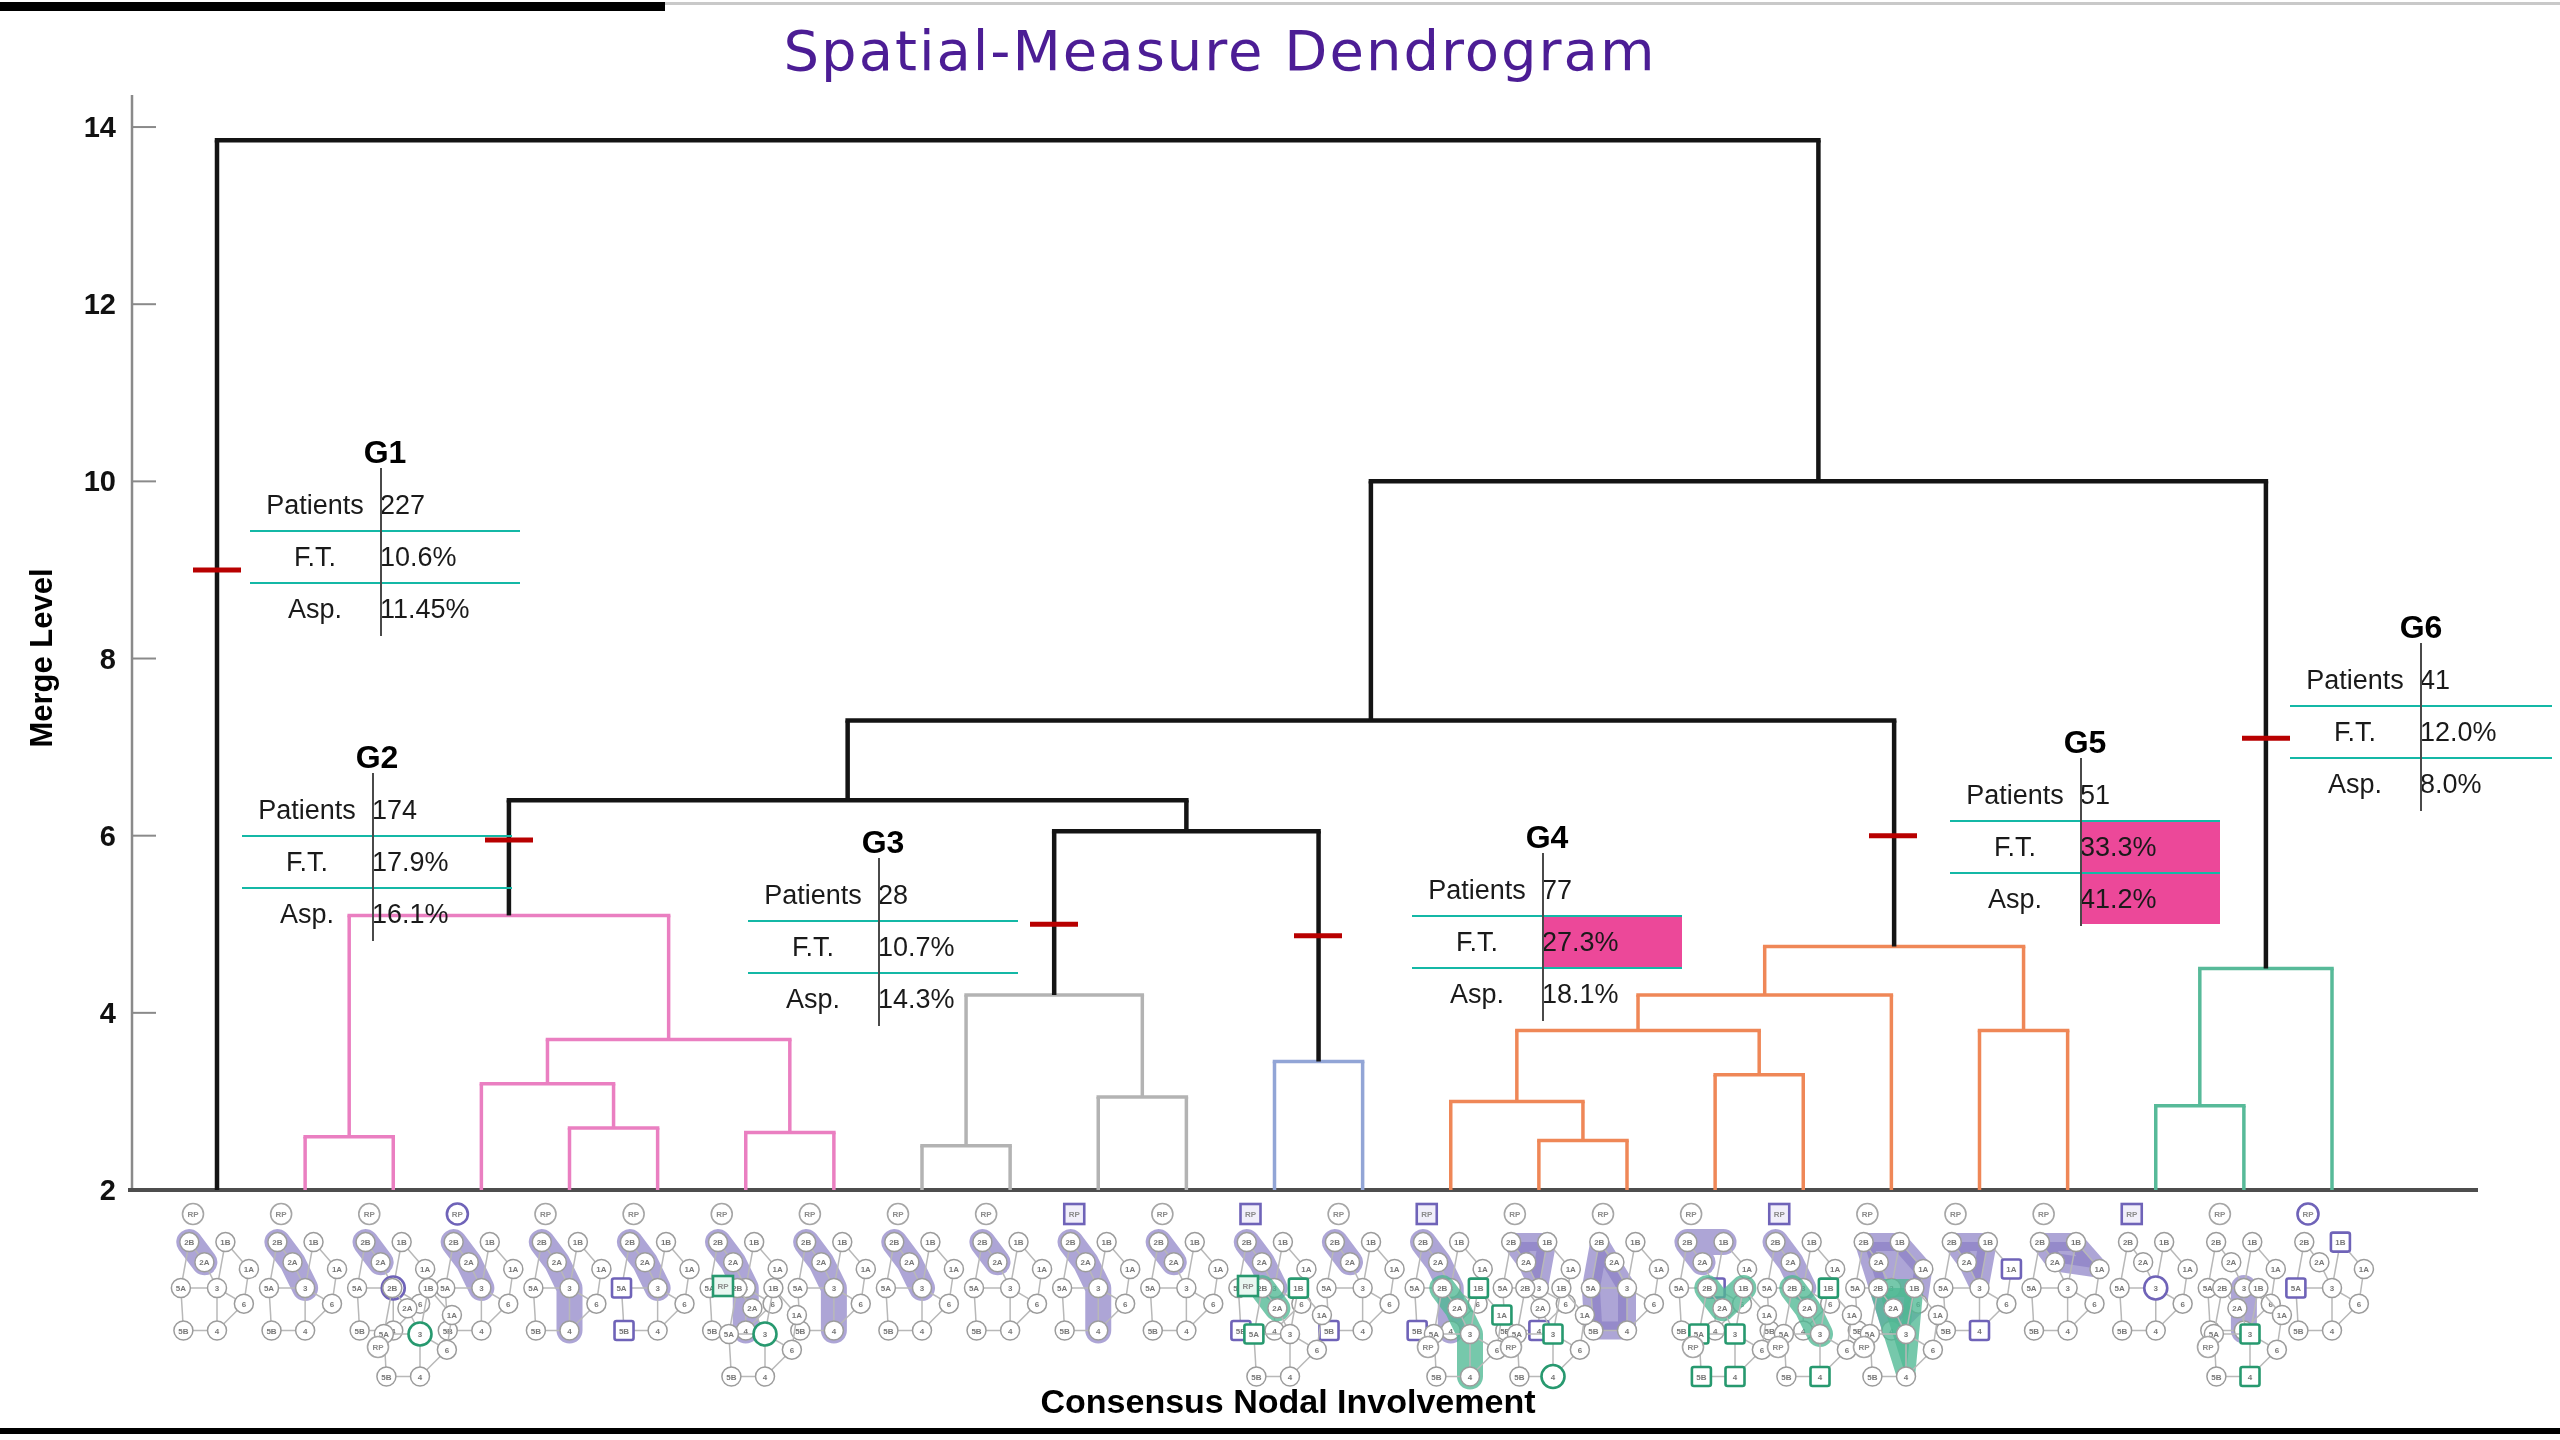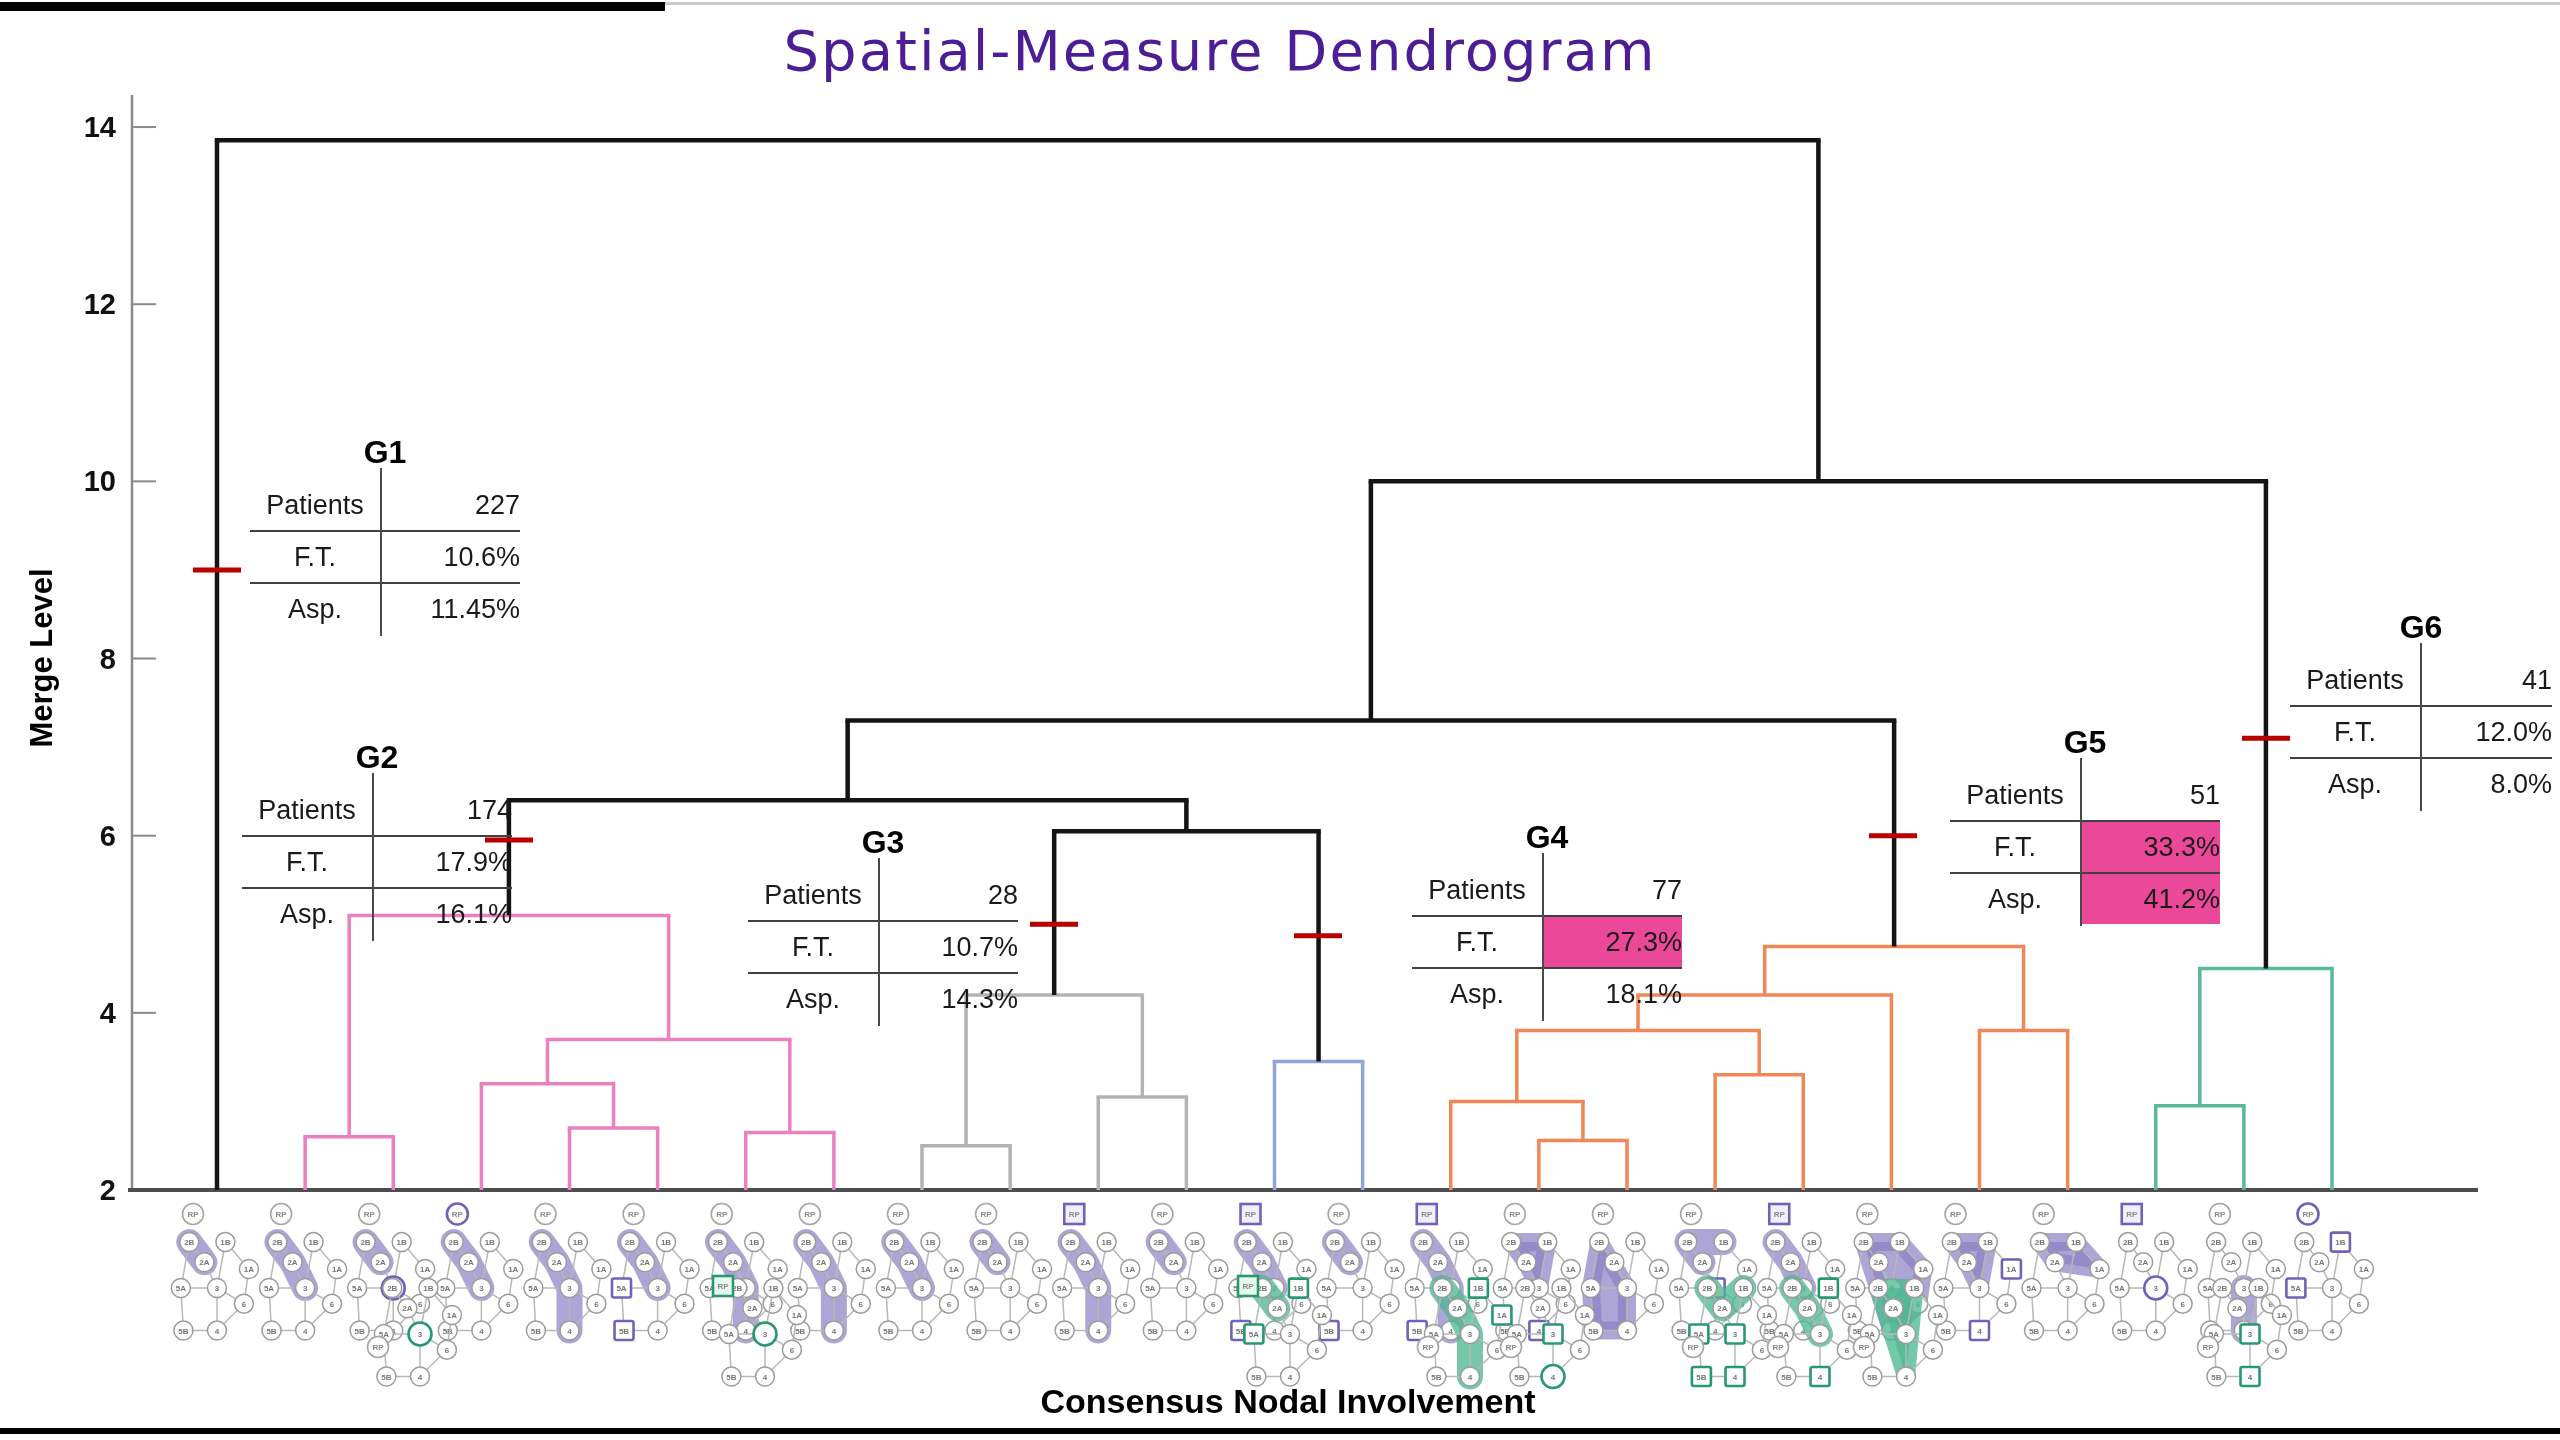--- a/index.html
+++ b/index.html
@@ -14,23 +14,23 @@
        font-family:"DejaVu Sans",sans-serif;font-size:56px;letter-spacing:2px;color:#4c1d95;white-space:nowrap;}
   .ylab{position:absolute;left:-88px;top:640px;width:260px;text-align:center;transform:rotate(-90deg);
        font-size:31px;font-weight:bold;color:#000;}
   .xlab{position:absolute;top:1382px;left:1288px;transform:translateX(-50%);
        font-size:34px;font-weight:bold;color:#000;white-space:nowrap;}
   .gtable{position:absolute;width:270px;}
   .gtitle{height:44px;line-height:44px;text-align:center;font-size:32px;font-weight:bold;color:#000;}
   .ggrid{position:relative;height:150px;margin-top:6px;}
   .gvline{position:absolute;left:130px;top:-12px;bottom:-6px;width:2px;background:#4a4a4a;}
   .grow{height:50px;display:flex;align-items:center;}
-  .grow.sep{border-bottom:2px solid #404040;}
+  .grow.sep{border-bottom:2px solid #14b8a6;}
   .glabel{width:130px;text-align:center;font-size:27px;}
-  .gval{flex:1;text-align:right;font-size:27px;height:50px;line-height:50px;}
+  .gval{flex:1;text-align:left;font-size:27px;height:50px;line-height:50px;}
   .gval.hl{background:#ec4899;}
 </style>
 </head>
 <body>
 
 <div id="stage">
   <div class="border-top-thick"></div>
   <div class="border-top-thin"></div>
   <div class="border-bottom"></div>
 

